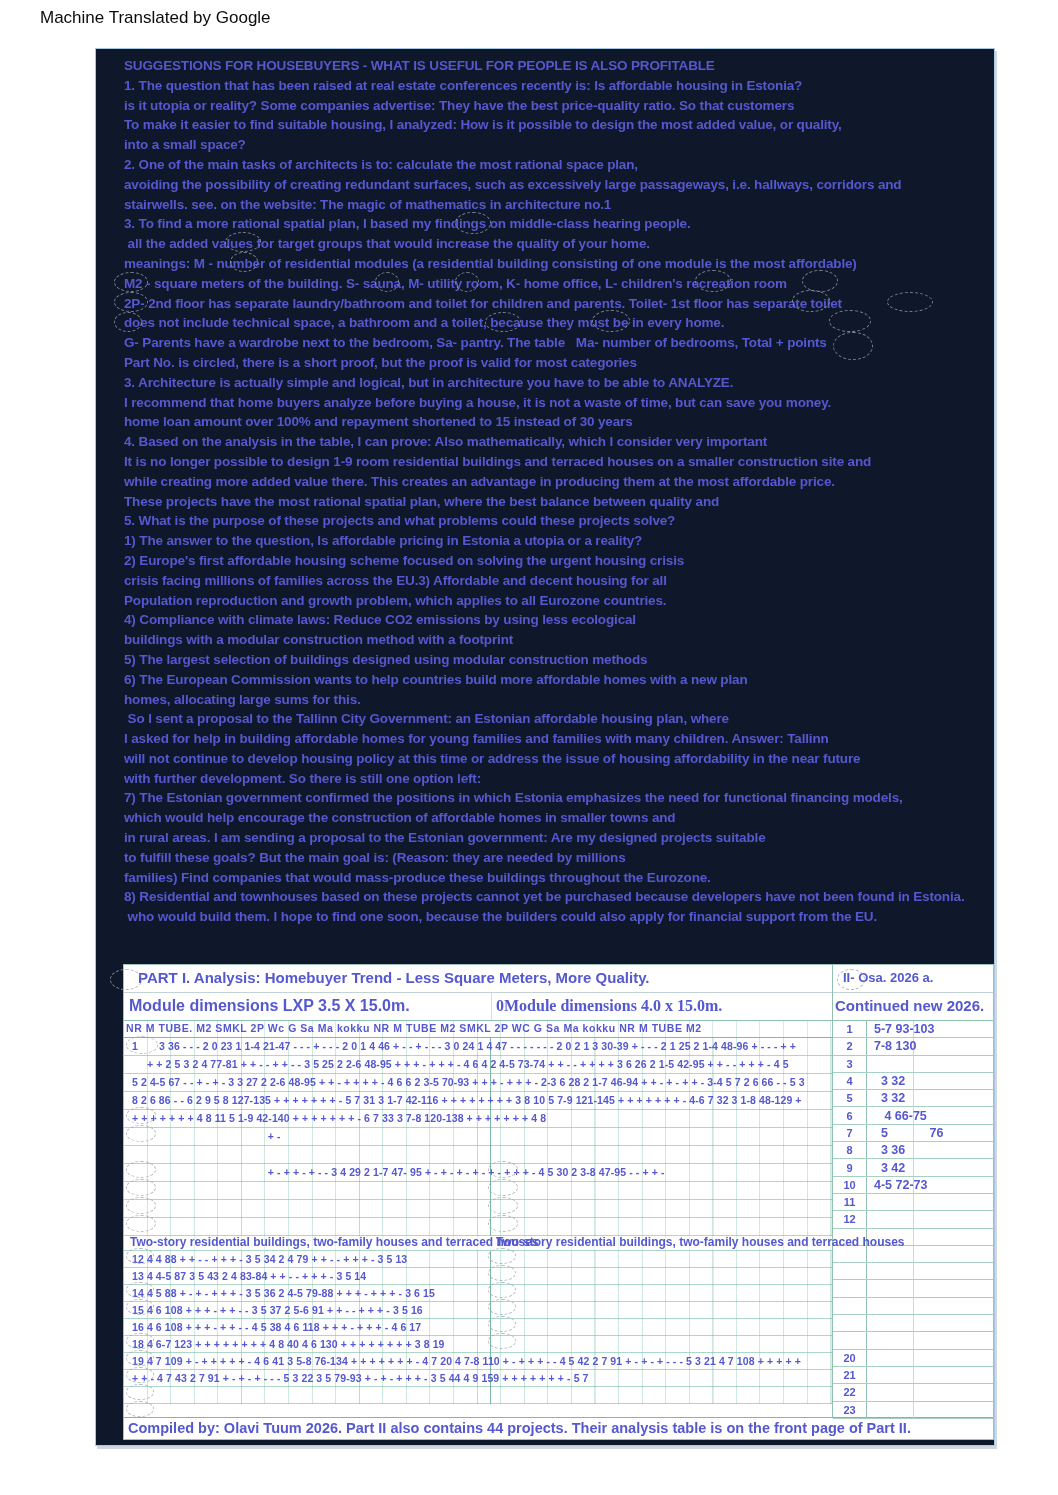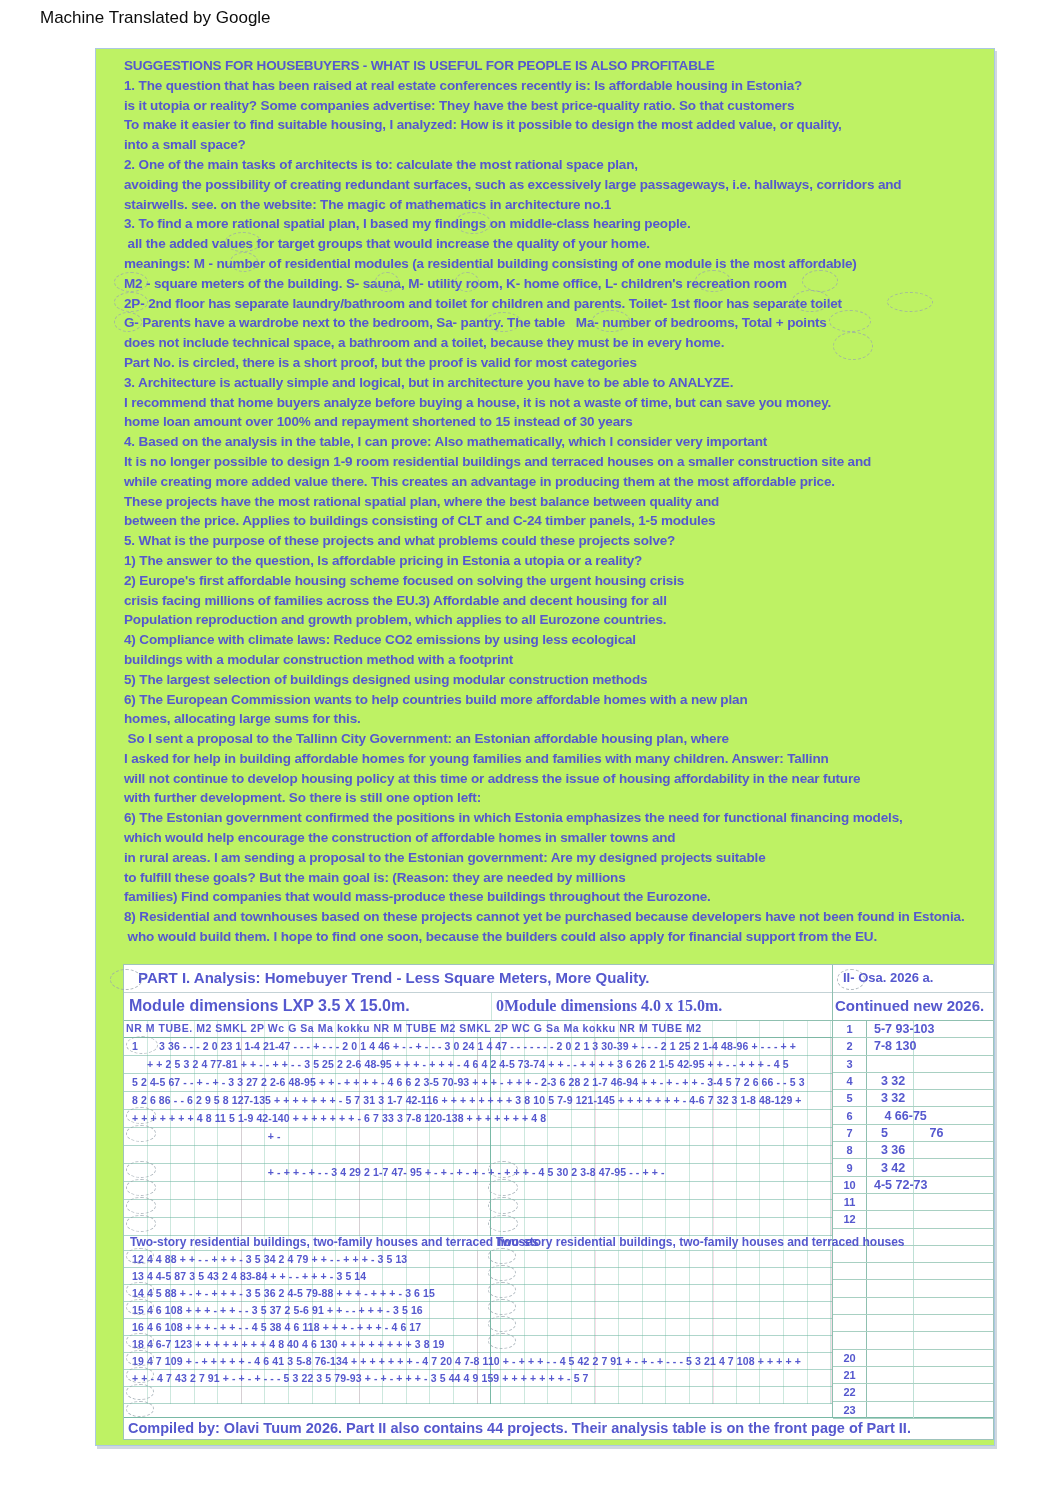--- a/index.html
+++ b/index.html
@@ -1,19 +1,19 @@
 <!DOCTYPE html>
 <html><head>
 <meta charset="utf-8">
 <style>
   html,body{margin:0;padding:0;background:#fff;}
   .page{position:relative;width:1058px;height:1495px;background:#ffffff;overflow:hidden;
         font-family:"Liberation Sans", sans-serif;margin-left:10px;}
   .translator-note{position:absolute;left:30px;top:8px;font-size:17px;color:#0c0c0c;}
-  .doc-box{position:absolute;left:85px;top:48px;width:898px;height:1396px;background:#bef264;
+  .doc-box{position:absolute;left:85px;top:48px;width:898px;height:1396px;background:#0f172a;
            border:1px solid #abc8e2;box-shadow:2px 3px 0 rgba(150,168,185,.45);}
   .paragraphs{position:absolute;left:28px;top:7px;width:866px;}
   .tline{height:19.8px;line-height:19.8px;font-size:13.5px;font-weight:bold;color:#5558ce;
          white-space:pre;letter-spacing:-0.15px;}
   
   .circ{position:absolute;border:1.5px dashed #9aa6ae;border-radius:50%;opacity:.75;pointer-events:none;}
   
   .analysis{position:absolute;left:27px;top:915px;width:869px;height:474px;border:1px solid #9fc3bb;
             color:#5558ce;background:#ffffff;}
   .a-top{display:flex;height:452px;}
@@ -69,46 +69,45 @@
         <div class="tline">To make it easier to find suitable housing, I analyzed: How is it possible to design the most added value, or quality,</div>
         <div class="tline">into a small space?</div>
         <div class="tline">2. One of the main tasks of architects is to: calculate the most rational space plan,</div>
         <div class="tline">avoiding the possibility of creating redundant surfaces, such as excessively large passageways, i.e. hallways, corridors and</div>
         <div class="tline">stairwells. see. on the website: The magic of mathematics in architecture no.1</div>
         <div class="tline">3. To find a more rational spatial plan, I based my findings on middle-class hearing people.</div>
         <div class="tline"> all the added values for target groups that would increase the quality of your home.</div>
         <div class="tline">meanings: M - number of residential modules (a residential building consisting of one module is the most affordable)</div>
         <div class="tline">M2 - square meters of the building. S- sauna, M- utility room, K- home office, L- children's recreation room</div>
         <div class="tline">2P- 2nd floor has separate laundry/bathroom and toilet for children and parents. Toilet- 1st floor has separate toilet</div>
+        <div class="tline">does not include technical space, a bathroom and a toilet, because they must be in every home.</div>
         <div class="tline">G- Parents have a wardrobe next to the bedroom, Sa- pantry. The table   Ma- number of bedrooms, Total + points</div>
-        <div class="tline">does not include technical space, a bathroom and a toilet, because they must be in every home.</div>
         <div class="tline">Part No. is circled, there is a short proof, but the proof is valid for most categories</div>
         <div class="tline">3. Architecture is actually simple and logical, but in architecture you have to be able to ANALYZE.</div>
         <div class="tline">I recommend that home buyers analyze before buying a house, it is not a waste of time, but can save you money.</div>
         <div class="tline">home loan amount over 100% and repayment shortened to 15 instead of 30 years</div>
         <div class="tline">4. Based on the analysis in the table, I can prove: Also mathematically, which I consider very important</div>
         <div class="tline">It is no longer possible to design 1-9 room residential buildings and terraced houses on a smaller construction site and</div>
         <div class="tline">while creating more added value there. This creates an advantage in producing them at the most affordable price.</div>
         <div class="tline">These projects have the most rational spatial plan, where the best balance between quality and</div>
-        <div class="tline">between the price. Applies to buildings consisting of CLT and C-24 timber panels, 1-5 modules</div>
         <div class="tline">5. What is the purpose of these projects and what problems could these projects solve?</div>
         <div class="tline">1) The answer to the question, Is affordable pricing in Estonia a utopia or a reality?</div>
         <div class="tline">2) Europe's first affordable housing scheme focused on solving the urgent housing crisis</div>
         <div class="tline">crisis facing millions of families across the EU.3) Affordable and decent housing for all</div>
         <div class="tline">Population reproduction and growth problem, which applies to all Eurozone countries.</div>
         <div class="tline">4) Compliance with climate laws: Reduce CO2 emissions by using less ecological</div>
         <div class="tline">buildings with a modular construction method with a footprint</div>
         <div class="tline">5) The largest selection of buildings designed using modular construction methods</div>
         <div class="tline">6) The European Commission wants to help countries build more affordable homes with a new plan</div>
         <div class="tline">homes, allocating large sums for this.</div>
         <div class="tline"> So I sent a proposal to the Tallinn City Government: an Estonian affordable housing plan, where</div>
         <div class="tline">I asked for help in building affordable homes for young families and families with many children. Answer: Tallinn</div>
         <div class="tline">will not continue to develop housing policy at this time or address the issue of housing affordability in the near future</div>
         <div class="tline">with further development. So there is still one option left:</div>
-        <div class="tline">6) The Estonian government confirmed the positions in which Estonia emphasizes the need for functional financing models,</div>
+        <div class="tline">7) The Estonian government confirmed the positions in which Estonia emphasizes the need for functional financing models,</div>
         <div class="tline">which would help encourage the construction of affordable homes in smaller towns and</div>
         <div class="tline">in rural areas. I am sending a proposal to the Estonian government: Are my designed projects suitable</div>
         <div class="tline">to fulfill these goals? But the main goal is: (Reason: they are needed by millions</div>
         <div class="tline">families) Find companies that would mass-produce these buildings throughout the Eurozone.</div>
         <div class="tline">8) Residential and townhouses based on these projects cannot yet be purchased because developers have not been found in Estonia.</div>
         <div class="tline"> who would build them. I hope to find one soon, because the builders could also apply for financial support from the EU.</div>
       </div>
 
     <div class="circ" style="left:359px;top:163px;width:34px;height:20px;"></div>
     <div class="circ" style="left:129px;top:183px;width:34px;height:18px;"></div>

